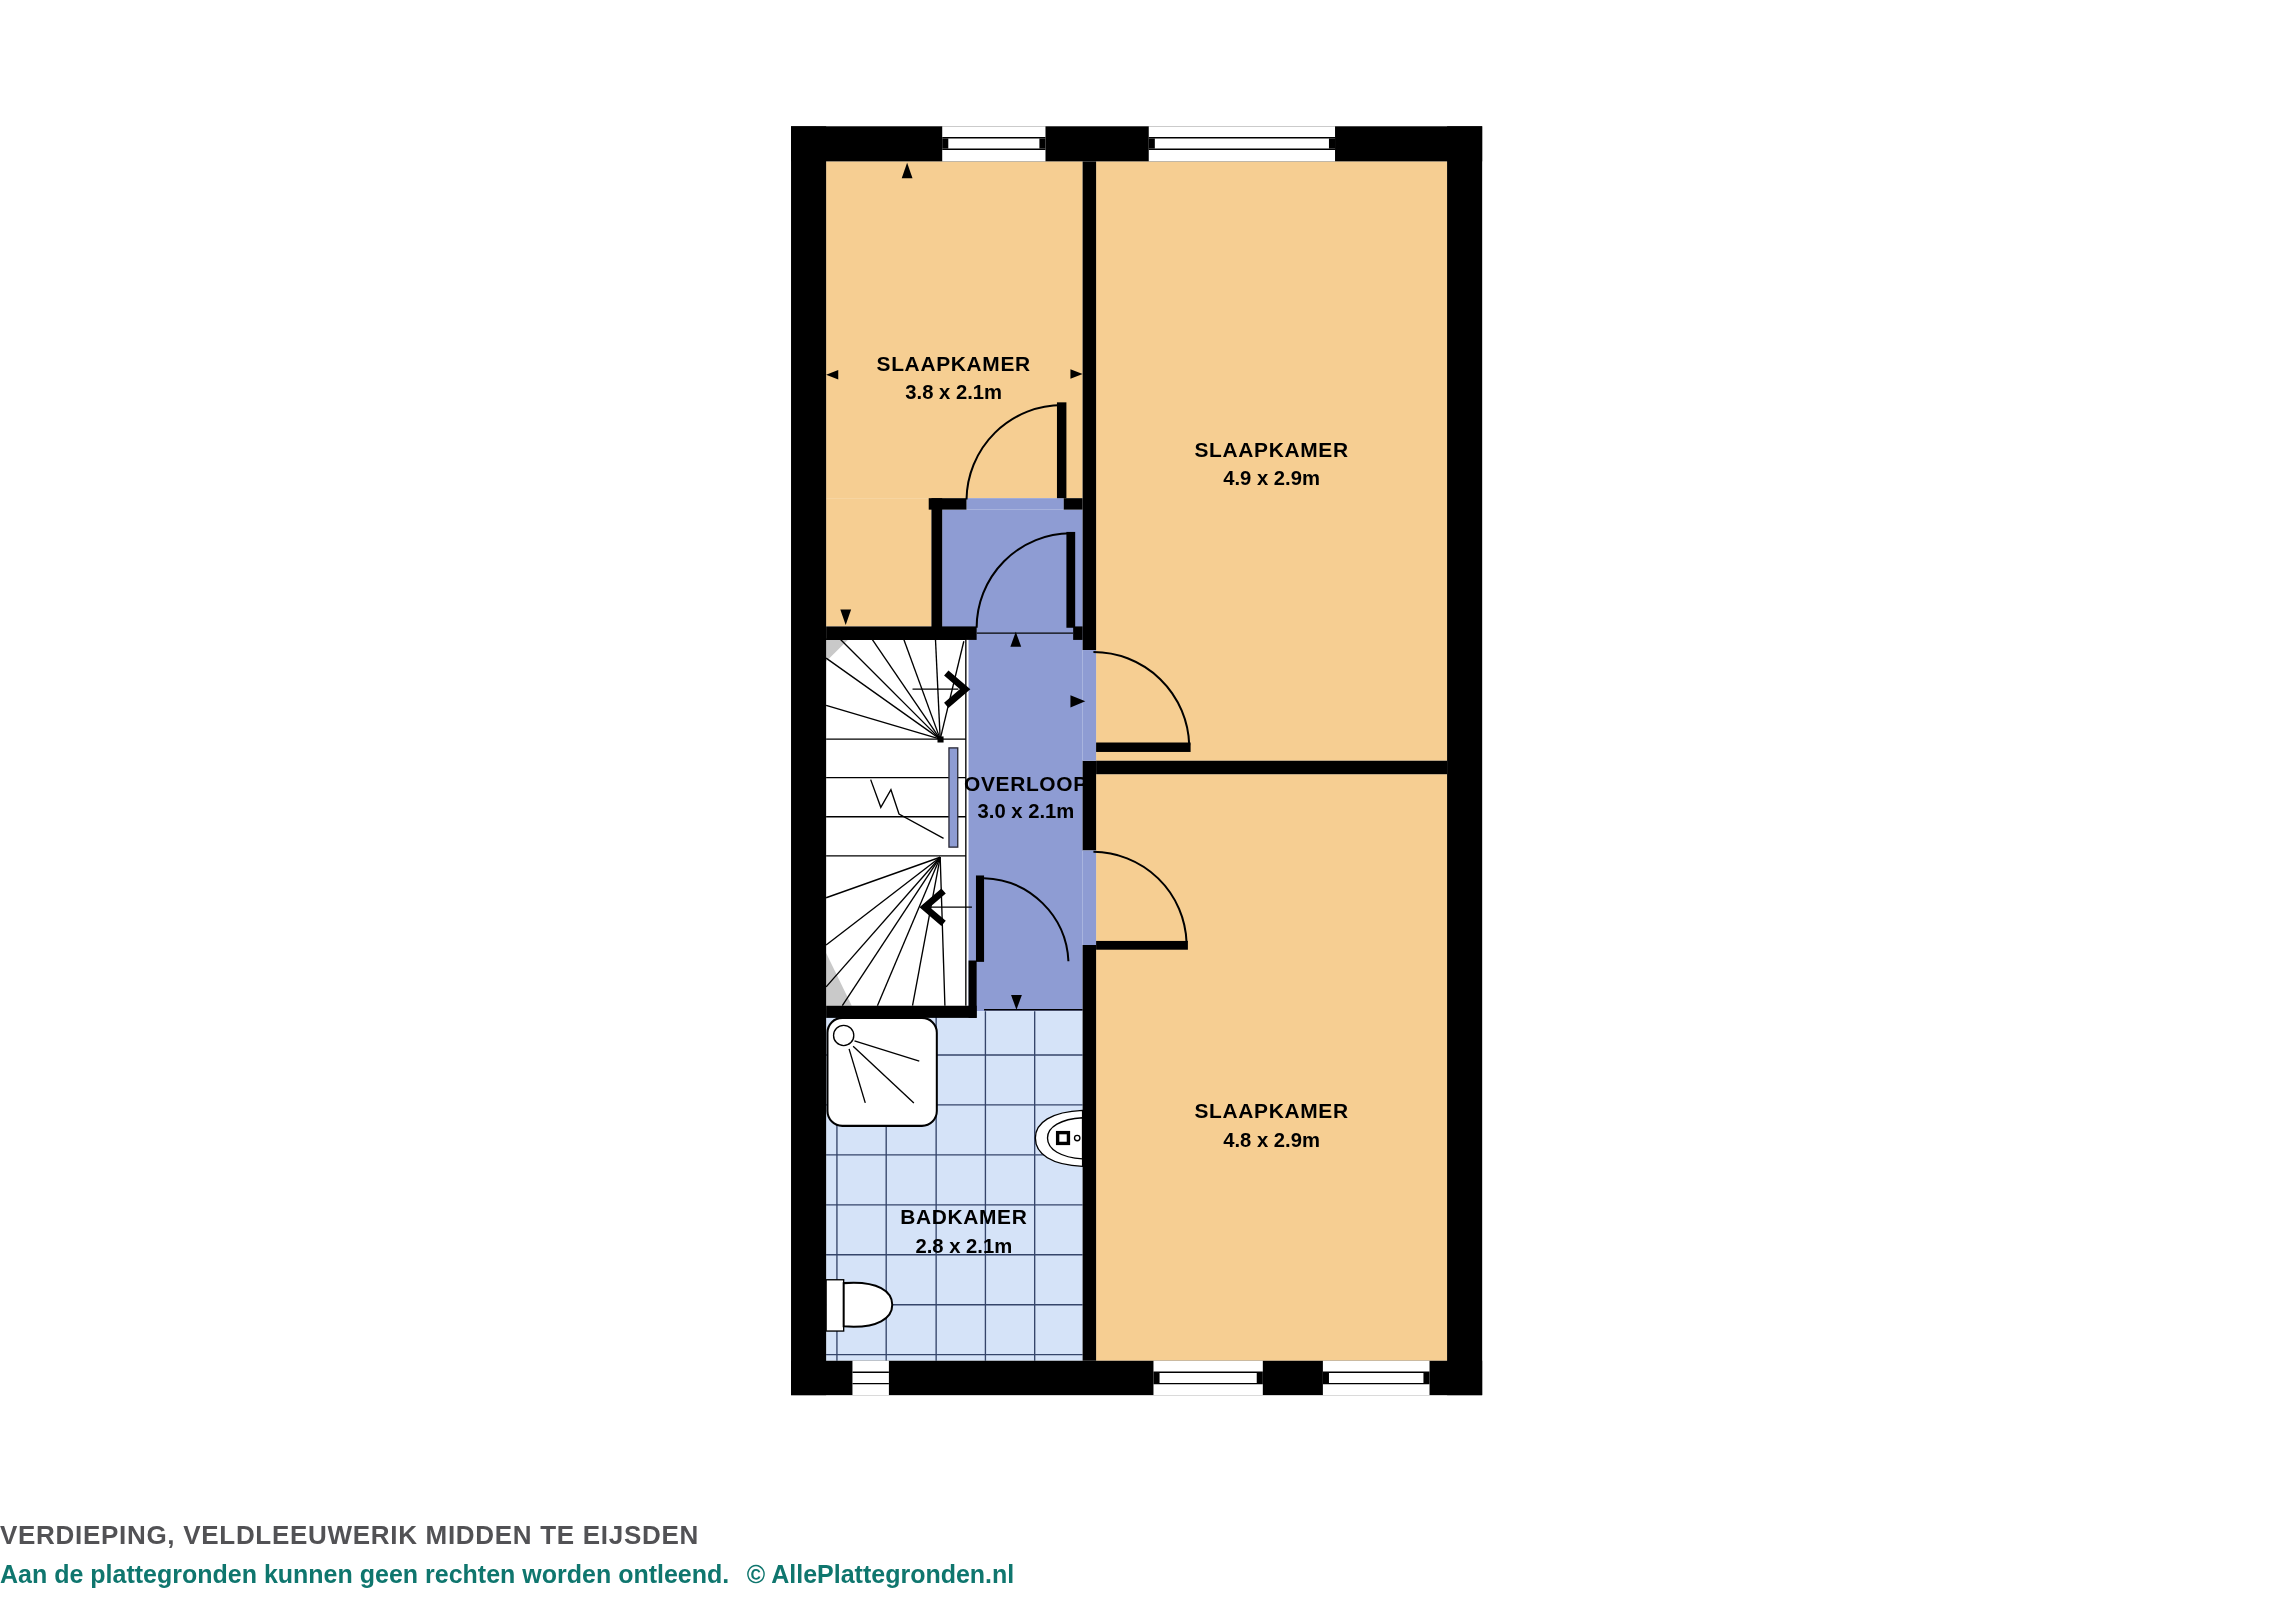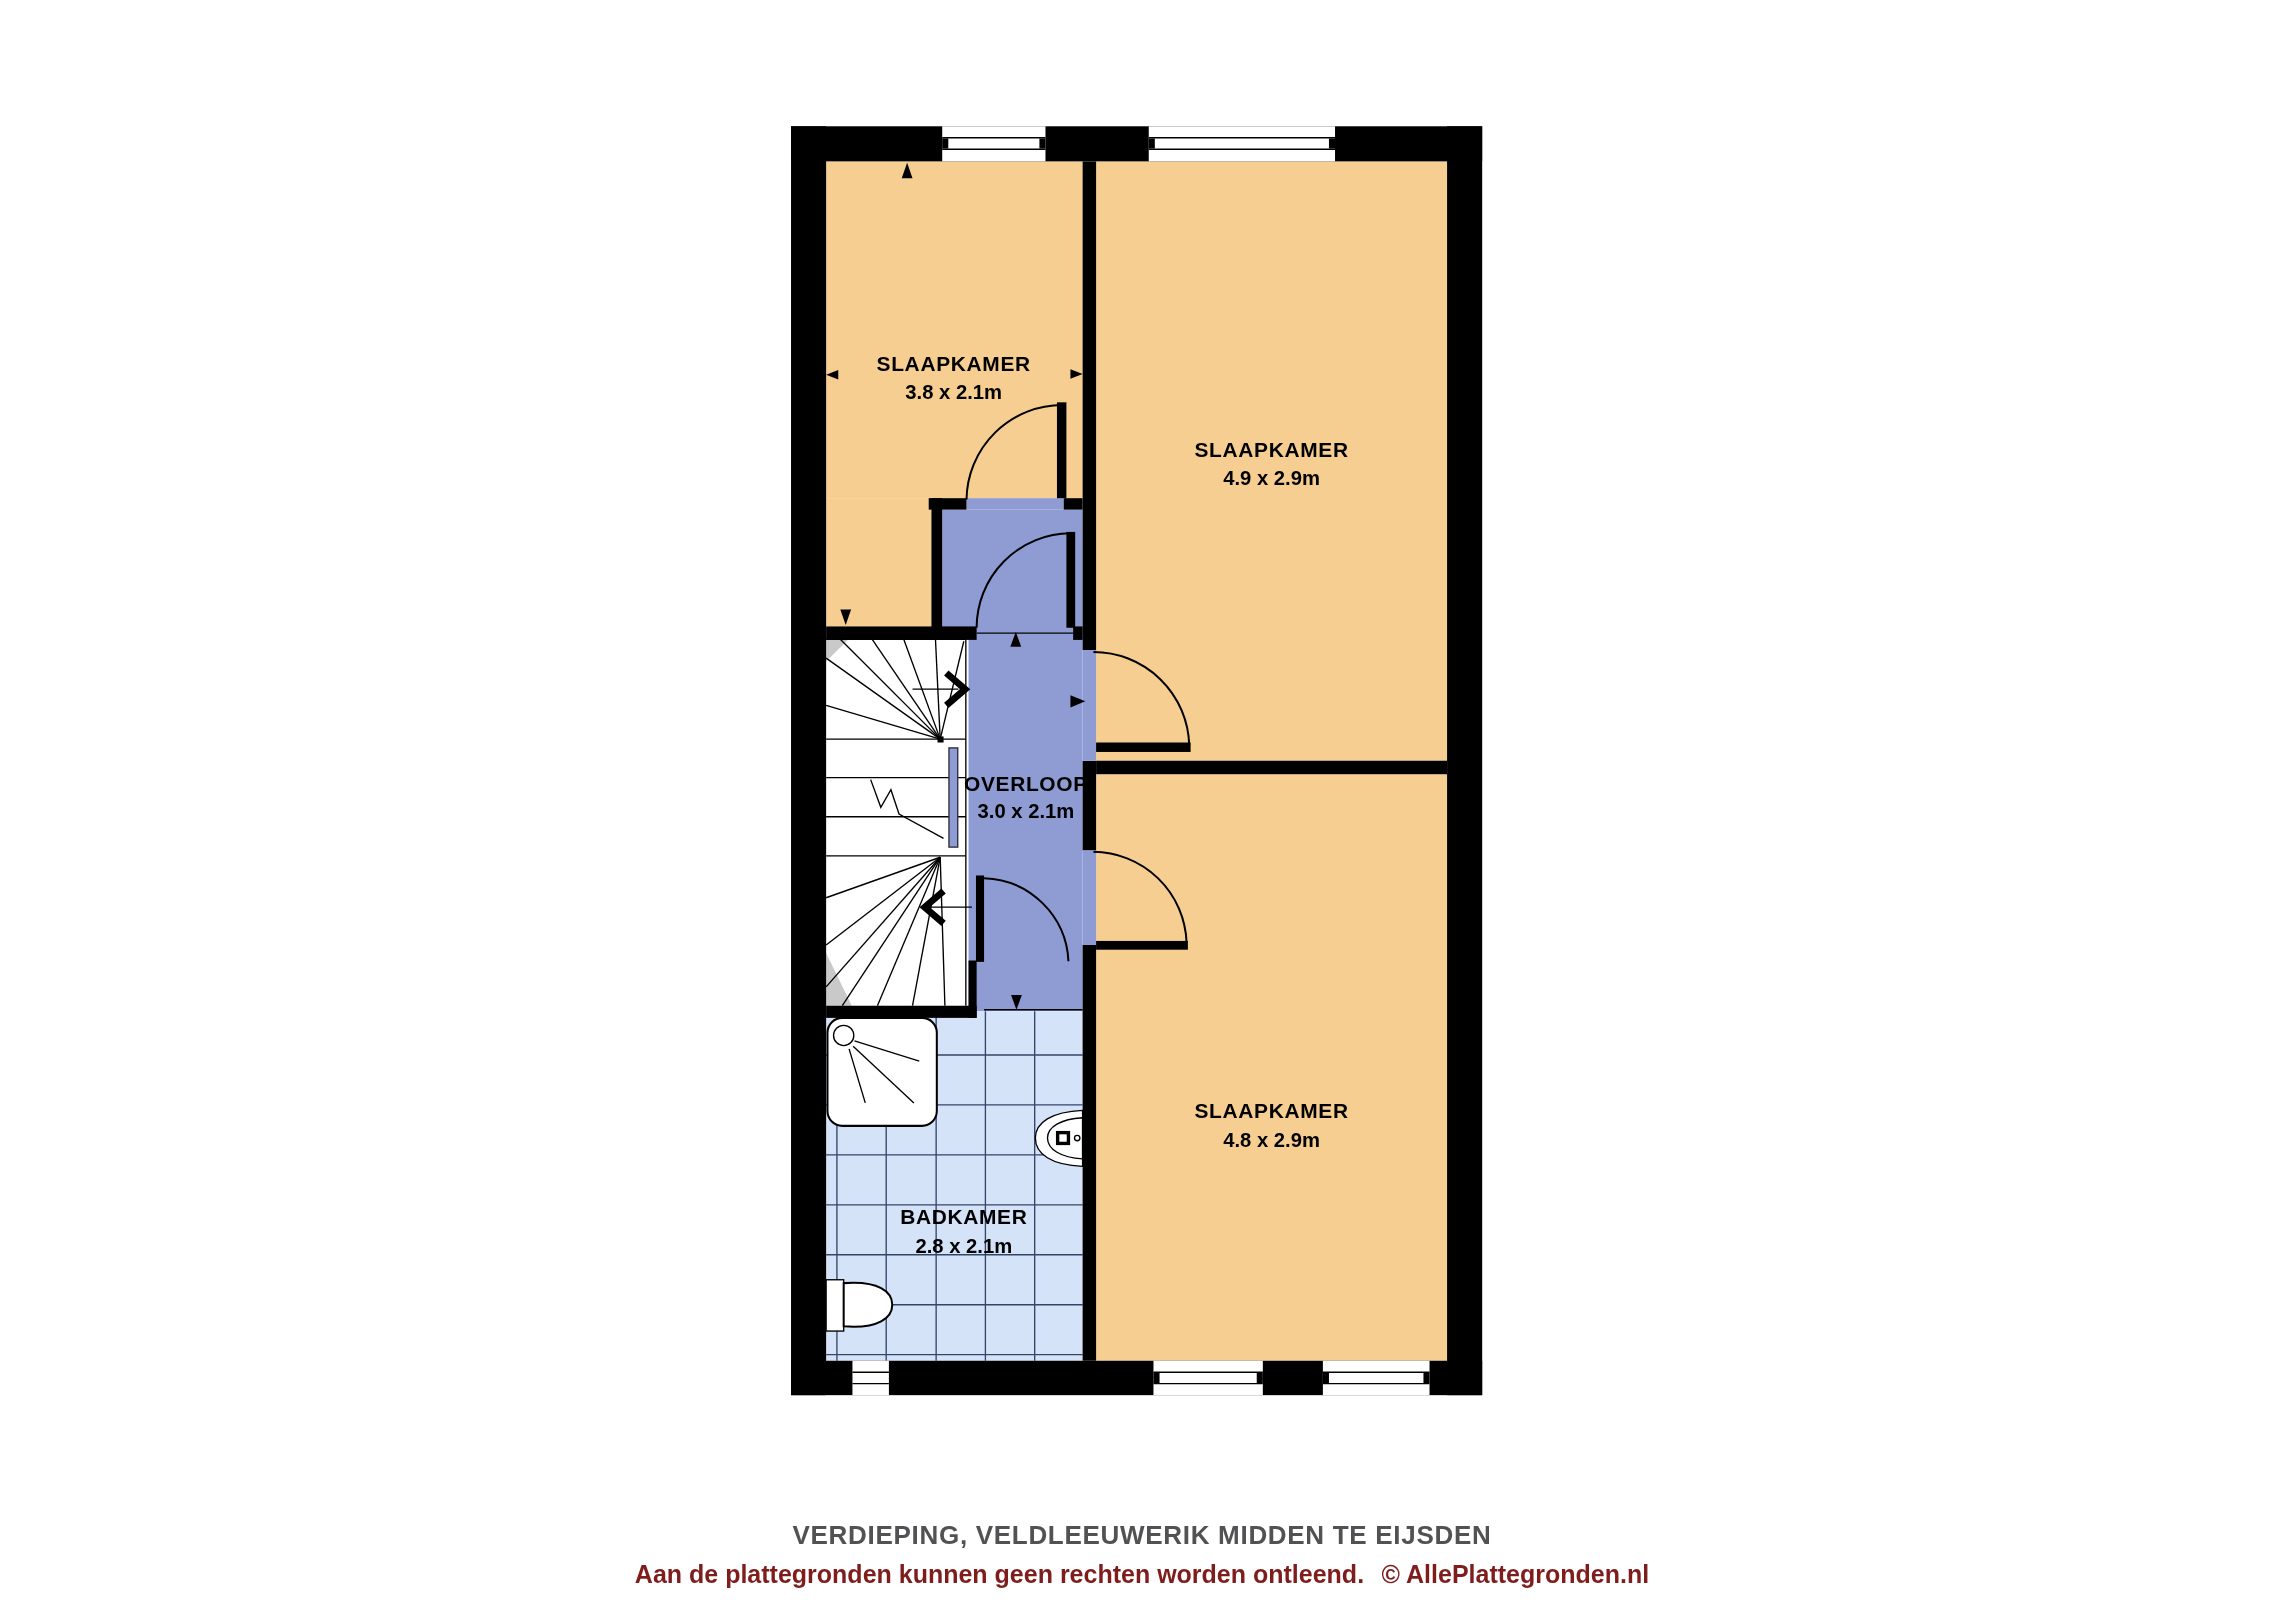--- a/index.html
+++ b/index.html
@@ -3,23 +3,23 @@
 <meta charset="utf-8">
 <style>
   html,body{margin:0;padding:0;background:#ffffff;}
   .page{position:relative;width:2044px;height:1620px;background:#ffffff;overflow:hidden;
         font-family:"Liberation Sans", sans-serif;}
   .plan-svg{position:absolute;left:0;top:0;}
   .room-label{font-family:"Liberation Sans", sans-serif;font-weight:bold;fill:#000000;
               text-anchor:middle;}
   .room-name{font-size:31px;letter-spacing:1px;}
   .room-dims{font-size:30px;}
-  .footer{position:absolute;left:0;top:1520px;width:2284px;text-align:center;}
+  .footer{position:absolute;left:0;top:1520px;width:2284px;}
   .footer-title{font-weight:bold;font-size:26px;color:#525255;letter-spacing:0.7px;}
-  .footer-disclaimer{margin-top:9.4px;font-weight:bold;font-size:25px;color:#7f1d1d;}
+  .footer-disclaimer{margin-top:9.4px;font-weight:bold;font-size:25px;color:#0f766e;}
   .footer-copy{margin-left:17.5px;}
   .wall{fill:#000000;}
   .thinline{stroke:#000000;stroke-width:2;fill:none;}
   .arc{stroke:#000000;stroke-width:3;fill:none;}
   .fixture{fill:#ffffff;stroke:#000000;stroke-width:3;}
   .tilegrid{stroke:#35456a;stroke-width:2;}
   .stairline{stroke:#000000;stroke-width:2;fill:none;}
   .arrow{fill:#000000;}
 </style>
 </head>

